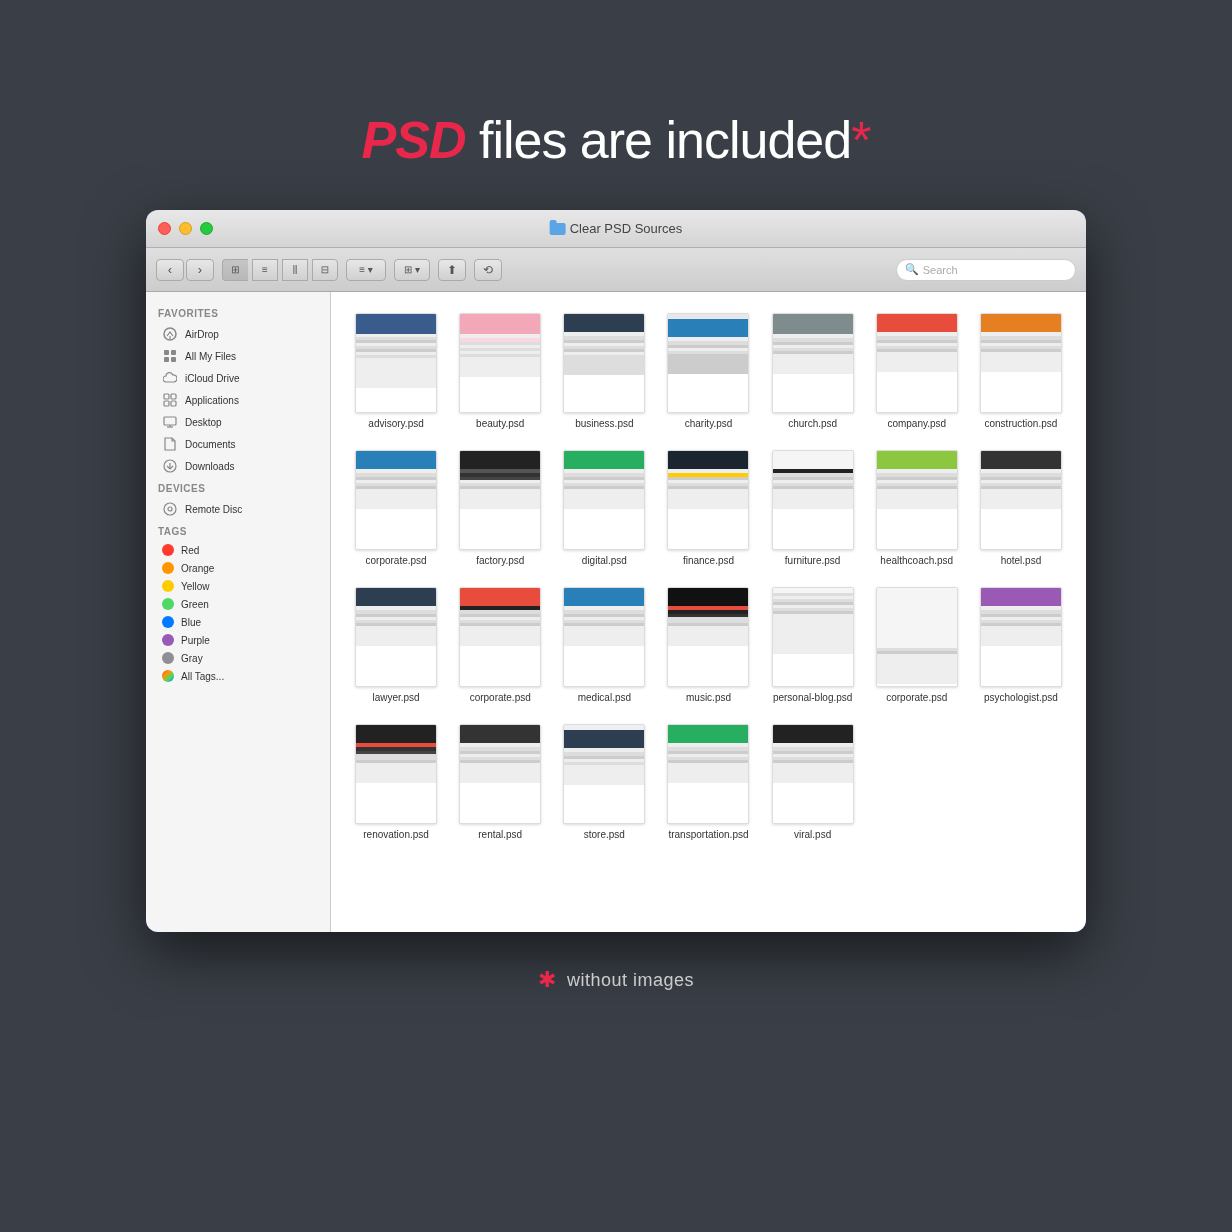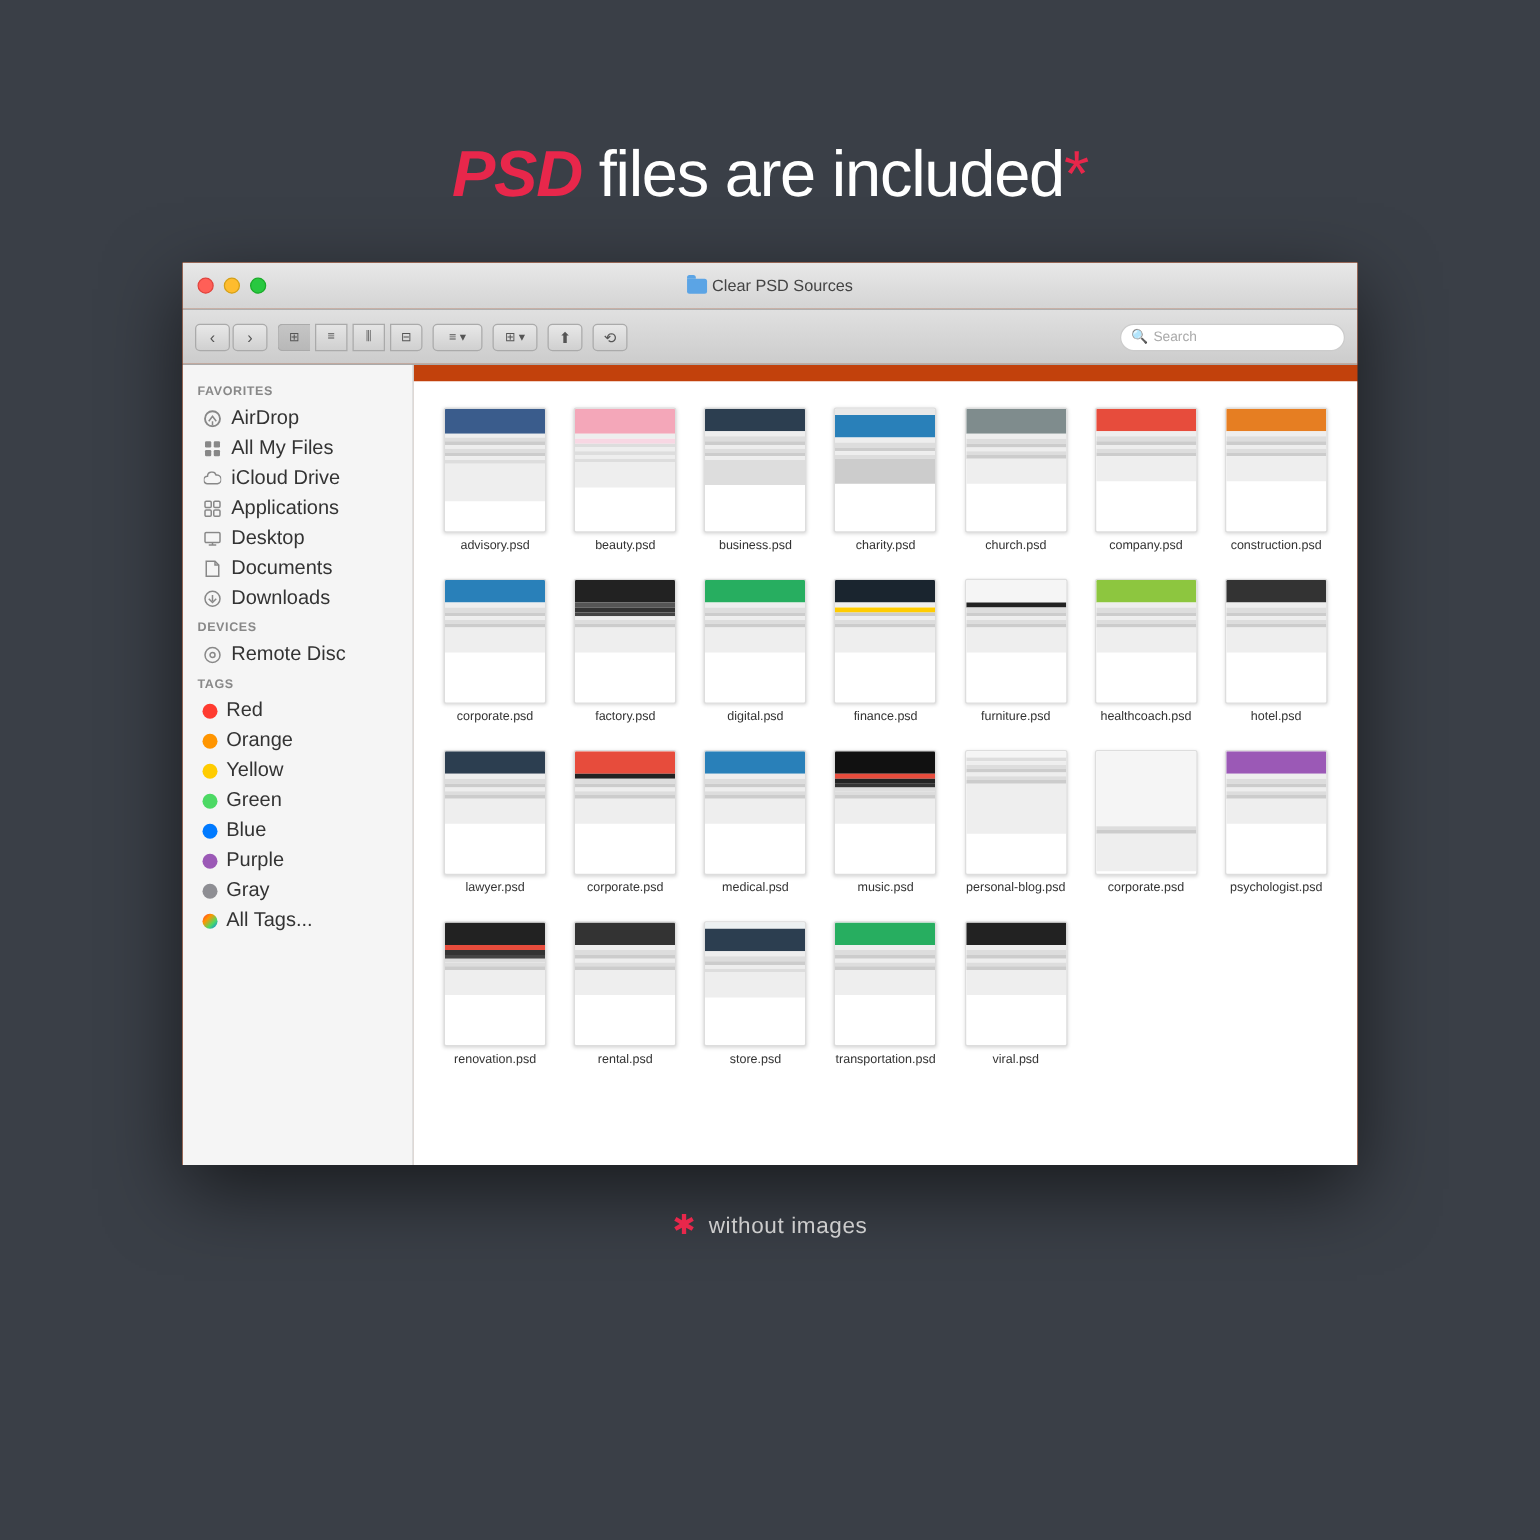--- a/index.html
+++ b/index.html
@@ -32,22 +32,22 @@
       color: #e8274b;
       font-style: italic;
     }
     .header-title .asterisk {
       color: #e8274b;
     }
 
     
     .finder-window {
       width: 940px;
-      background: #c2410c;
-      border-radius: 0;
+      background: #1d4ed8;
+      border-radius: 12px;
       box-shadow: 0 20px 60px rgba(0,0,0,0.6);
       overflow: hidden;
     }
 
     
     .title-bar {
       background: linear-gradient(180deg, #e8e8e8 0%, #d4d4d4 100%);
       height: 38px;
       display: flex;
       align-items: center;
@@ -179,21 +179,21 @@
       color: #888;
       padding: 6px 12px 4px;
       text-transform: uppercase;
       letter-spacing: 0.5px;
     }
     .sidebar-item {
       display: flex;
       align-items: center;
       gap: 7px;
       padding: 3px 12px;
-      font-size: 16px;
+      font-size: 10px;
       color: #333;
       cursor: pointer;
       border-radius: 4px;
       margin: 0 4px;
     }
     .sidebar-icon {
       width: 16px;
       height: 16px;
       display: flex;
       align-items: center;
@@ -211,21 +211,20 @@
     
     .file-grid {
       flex: 1;
       padding: 15px;
       overflow-y: auto;
       background: white;
       display: grid;
       grid-template-columns: repeat(7, 1fr);
       gap: 8px 4px;
       align-content: start;
-      margin-top: 13px;
     }
     .file-item {
       display: flex;
       flex-direction: column;
       align-items: center;
       gap: 4px;
       cursor: pointer;
       padding: 6px 4px;
       border-radius: 4px;
     }

